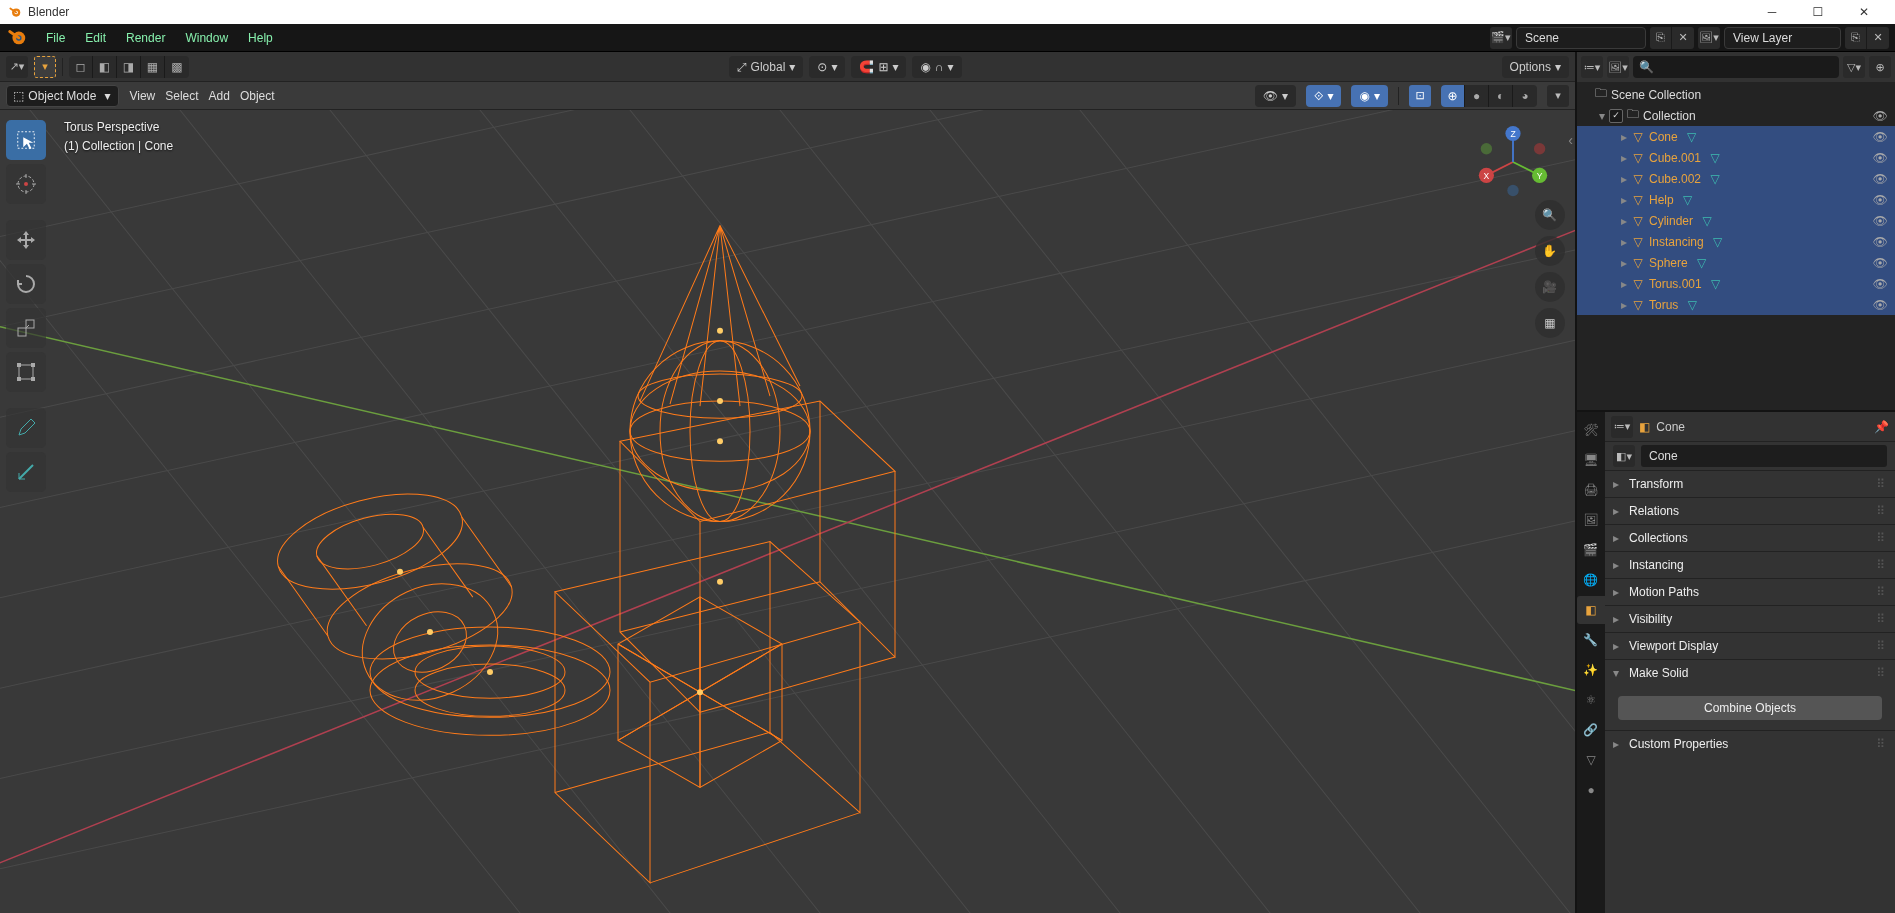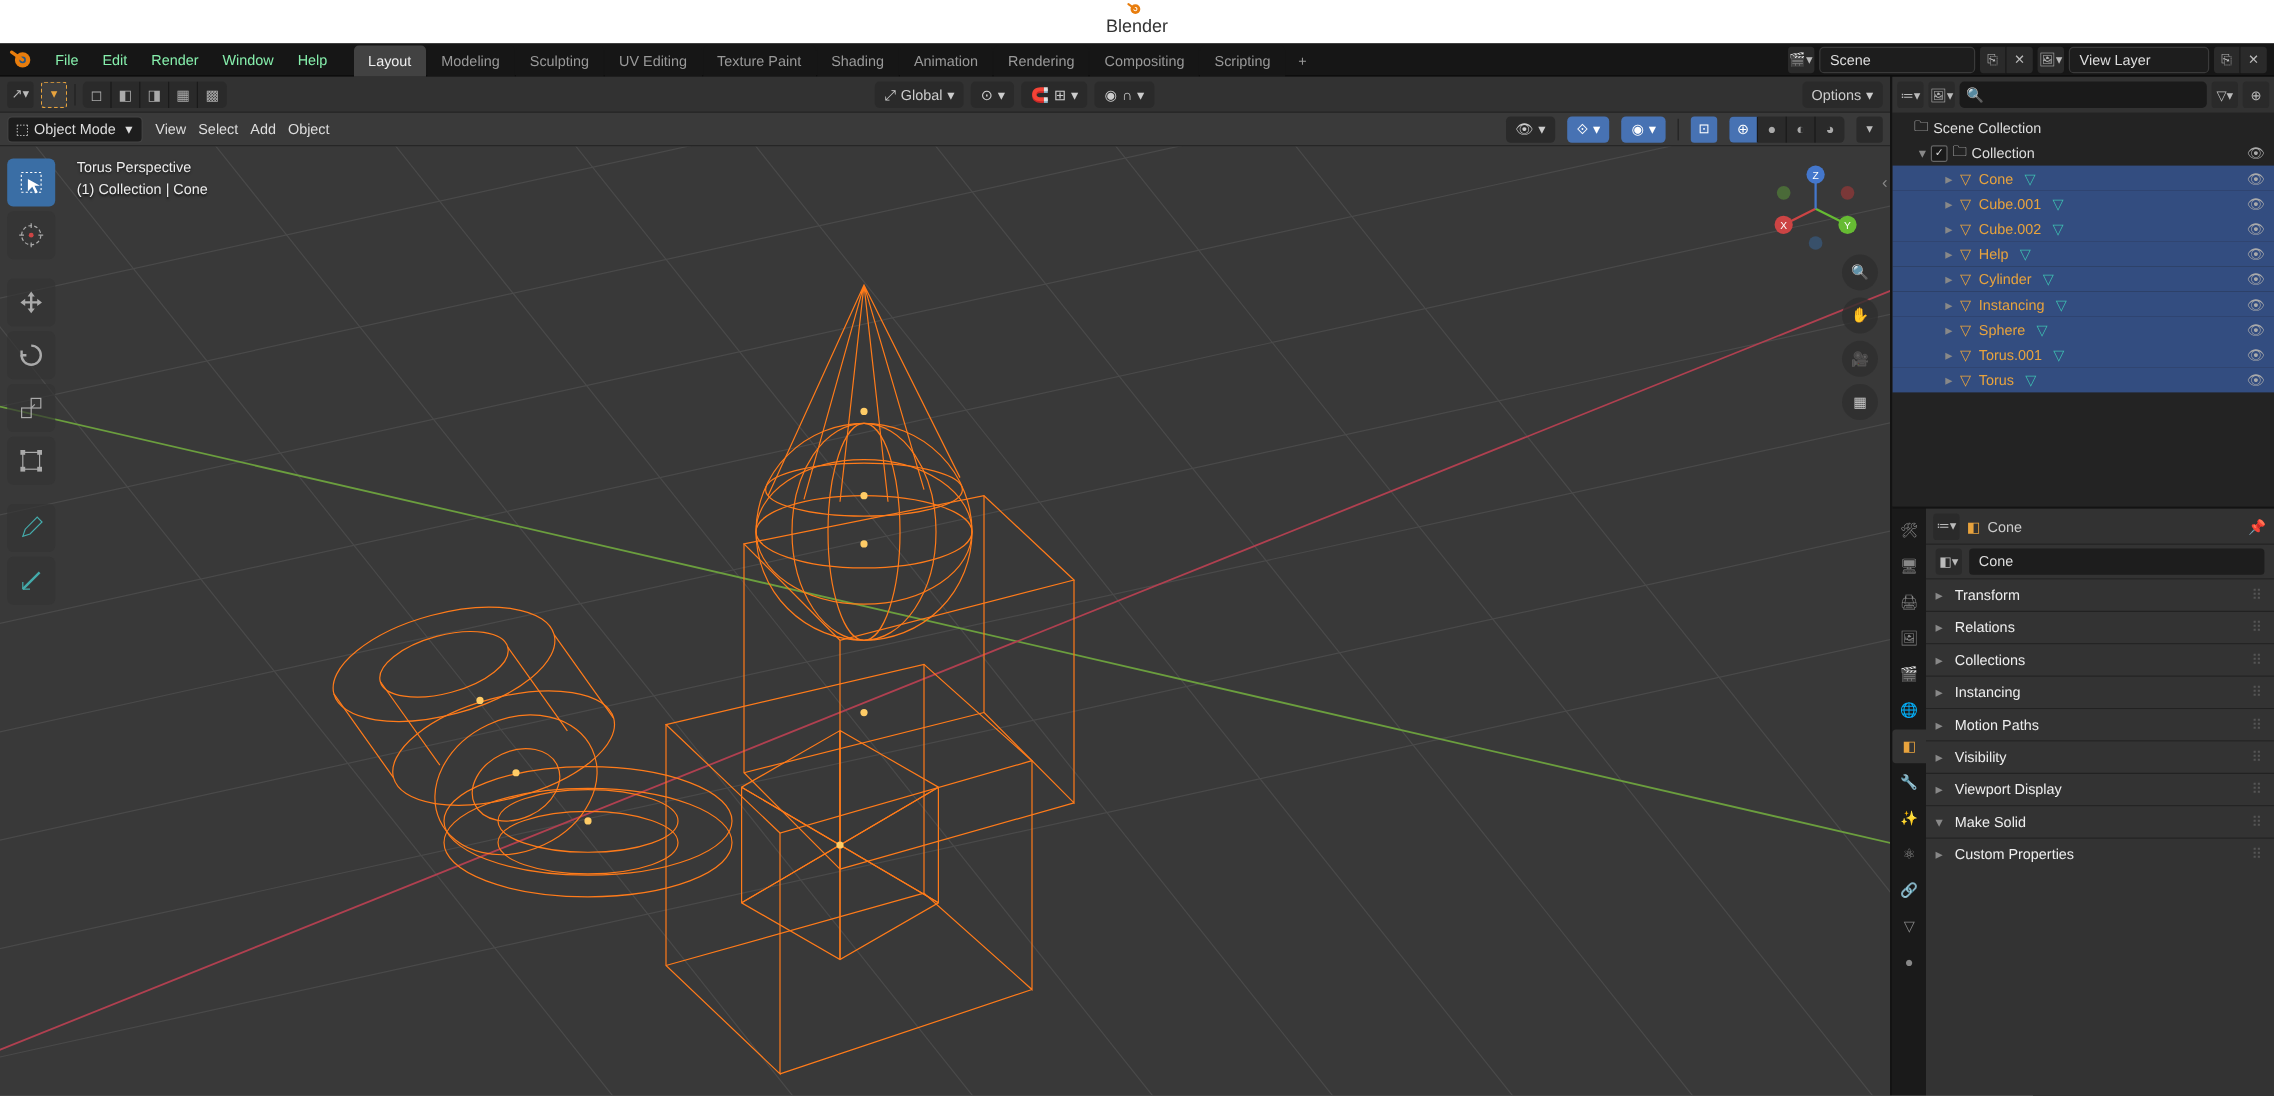--- a/index.html
+++ b/index.html
@@ -1,19 +1,19 @@
 <!DOCTYPE html>
 <html><head>
 <meta charset="utf-8">
 <style>
   * { box-sizing: border-box; margin: 0; padding: 0; font-family: -apple-system, BlinkMacSystemFont, 'Segoe UI', sans-serif; }
   body { background: #e8e8e8; width: 1895px; height: 913px; overflow: hidden; font-size: 12px; color: #ccc; user-select: none; }
   
   
-  .titlebar { height: 36px; background: #fff; display: flex; align-items: center; padding: 0 8px; color: #333; font-size: 15px; flex-direction: column; }
+  .titlebar { height: 24px; background: #fff; display: flex; align-items: center; padding: 0 8px; color: #333; font-size: 12px; }
   .titlebar .icon { width: 14px; height: 14px; margin-right: 6px; }
   .titlebar .spacer { flex: 1; }
   .titlebar .winbtn { width: 46px; height: 24px; display: flex; align-items: center; justify-content: center; color: #333; }
   
   
   .topbar { height: 28px; background: #161616; display: flex; align-items: center; border-bottom: 1px solid #000; }
   .topbar .logo { width: 24px; height: 24px; margin: 0 6px; }
   .menu-item { padding: 0 10px; color: #86efac; line-height: 28px; }
   .workspace-tabs { display: flex; margin-left: 12px; height: 28px; align-items: flex-end; }
   .ws-tab { padding: 6px 12px; color: #999; background: #161616; border-radius: 4px 4px 0 0; margin-right: 1px; }
@@ -120,33 +120,20 @@
         <circle cx="14" cy="13" r="7" fill="#e87d0d"></circle>
         <circle cx="14" cy="13" r="3" fill="#265787"></circle>
         <path d="M4 6 L14 13" stroke="#e87d0d" stroke-width="3" stroke-linecap="round"></path>
       </svg>
   </span>
   <span class="menu-item">File</span>
   <span class="menu-item">Edit</span>
   <span class="menu-item">Render</span>
   <span class="menu-item">Window</span>
   <span class="menu-item">Help</span>
-  <div class="workspace-tabs">
-    <div class="ws-tab active">Layout</div>
-    <div class="ws-tab">Modeling</div>
-    <div class="ws-tab">Sculpting</div>
-    <div class="ws-tab">UV Editing</div>
-    <div class="ws-tab">Texture Paint</div>
-    <div class="ws-tab">Shading</div>
-    <div class="ws-tab">Animation</div>
-    <div class="ws-tab">Rendering</div>
-    <div class="ws-tab">Compositing</div>
-    <div class="ws-tab">Scripting</div>
-    <div class="ws-add">+</div>
-  </div>
   <div class="top-right">
     <div class="icon-btn">🎬▾</div>
     <div class="scene-input" style="width:130px">
         <span>Scene</span>
       </div>
     <div class="icon-btn-group">
       <div class="icon-btn">⎘</div>
       <div class="icon-btn">✕</div>
     </div>
     <div class="icon-btn">🖼▾</div>
@@ -602,20 +589,23 @@
               <span>Viewport Display</span>
               <span class="grip">⠿</span>
             </div>
           </div>
         <div class="panel">
           <div class="panel-h">
               <span class="tri2">▾</span>
               <span>Make Solid</span>
               <span class="grip">⠿</span>
             </div>
+          <div class="panel-body">
+            <div class="big-btn">Combine Objects</div>
+          </div>
         </div>
         <div class="panel">
             <div class="panel-h">
               <span class="tri2">▸</span>
               <span>Custom Properties</span>
               <span class="grip">⠿</span>
             </div>
           </div>
       </div>
     </div>

